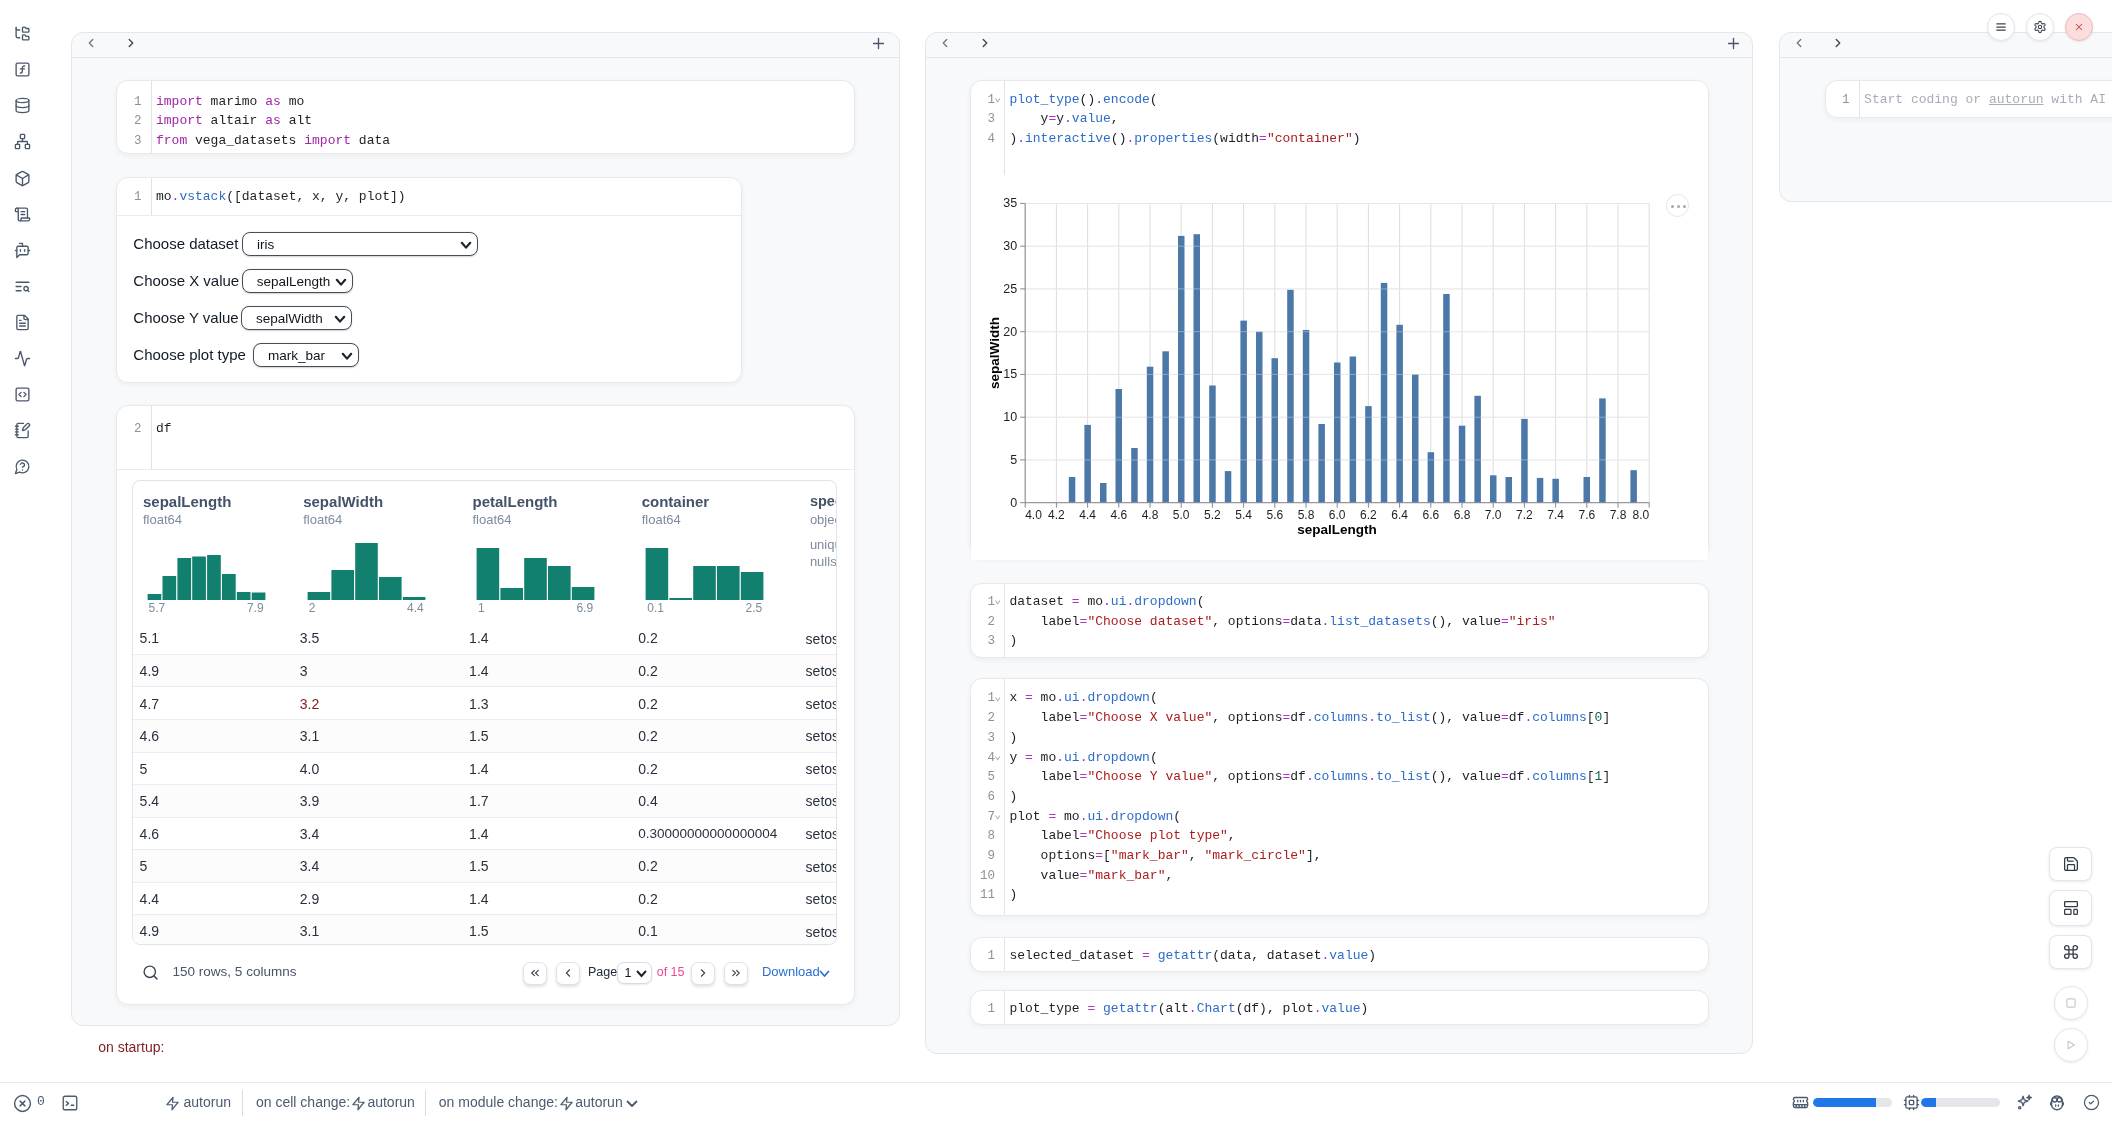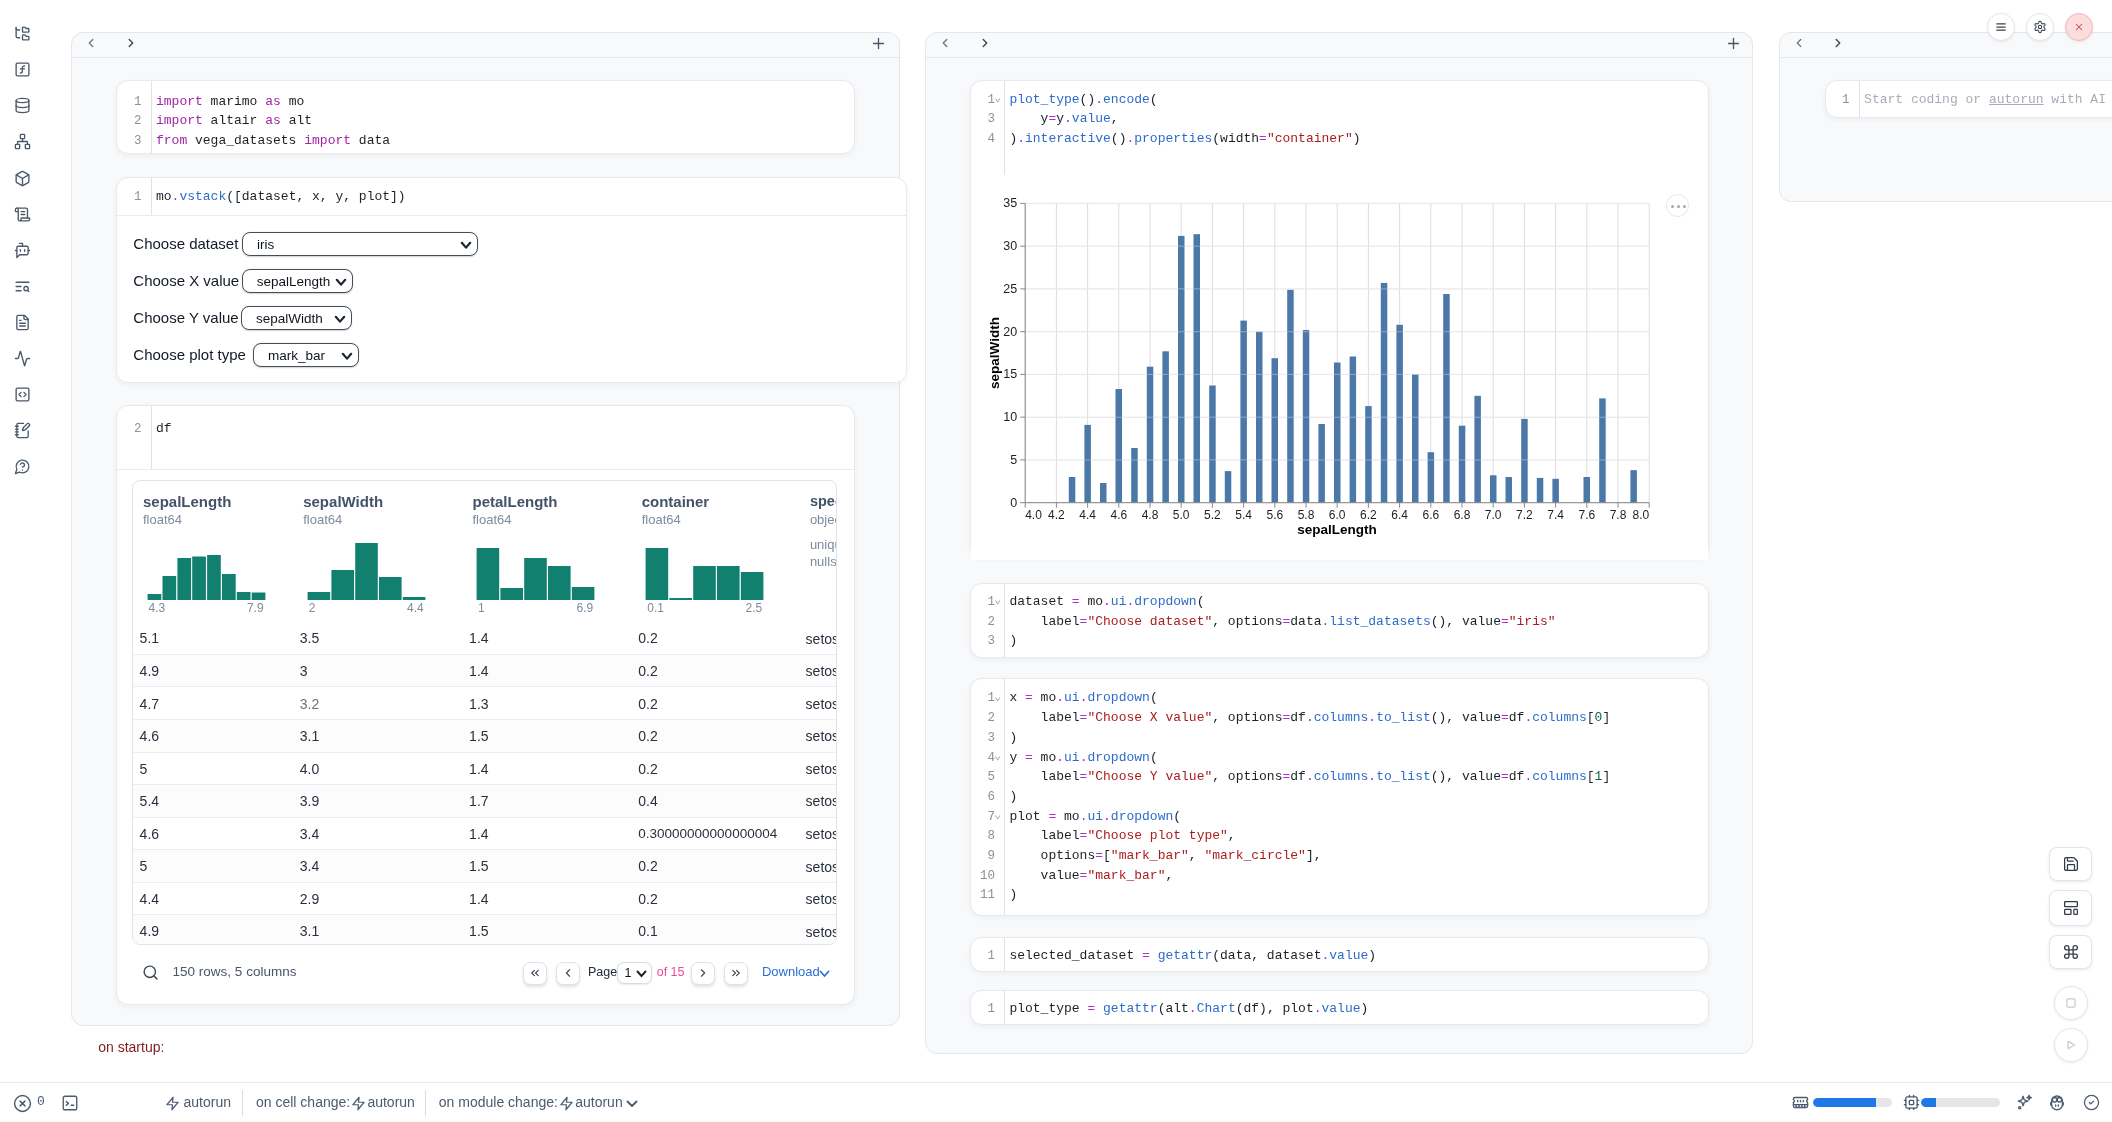--- a/index.html
+++ b/index.html
@@ -135,21 +135,21 @@
     <path d="m9 18 6-6-6-6"></path>
   </svg>
 <div class="cell" style="left:116.4px;top:80px;width:738.6px;height:74px">
     <div style="position:absolute;left:0;top:10.6px;right:0">
       <div class="cl"><span class="num">1</span><span class="src"><span style="color:#a125a5">import</span><span style="color:#1d2127"> marimo </span><span style="color:#a125a5">as</span><span style="color:#1d2127"> mo</span></span></div>
       <div class="cl"><span class="num">2</span><span class="src"><span style="color:#a125a5">import</span><span style="color:#1d2127"> altair </span><span style="color:#a125a5">as</span><span style="color:#1d2127"> alt</span></span></div>
       <div class="cl"><span class="num">3</span><span class="src"><span style="color:#a125a5">from</span><span style="color:#1d2127"> vega_datasets </span><span style="color:#a125a5">import</span><span style="color:#1d2127"> data</span></span></div>
     </div>
     <div style="position:absolute;left:33.6px;top:0;width:1px;height:74.0px;background:#dfe2e7"></div>
   </div>
-<div class="cell" style="left:116.4px;top:177px;width:791px;height:206px">
+<div class="cell" style="left:116.4px;top:177px;width:626px;height:206px">
     <div style="position:absolute;left:0;top:8.7px;right:0">
       <div class="cl"><span class="num">1</span><span class="src"><span style="color:#1d2127">mo</span><span style="color:#a22ae0">.</span><span style="color:#2e6cc8">vstack</span><span style="color:#1d2127">([dataset, x, y, plot])</span></span></div>
     </div>
     <div style="position:absolute;left:33.6px;top:0;width:1px;height:36.6px;background:#dfe2e7"></div>
     <div style="position:absolute;left:0;top:36.6px;width:100%;height:1px;background:#e9ebef"></div>
   </div>
 <div class="lbl" style="left:133.3px;top:235px">Choose dataset</div>
 <div class="sel" style="left:242.0px;top:232.0px;width:236px;height:24.0px">
     <span class="selt">iris</span>
     <svg style="position:absolute;right:5px;top:8px" width="12" height="9" viewBox="0 0 12 9">
@@ -221,21 +221,21 @@
       <rect x="72.0" y="29.0" width="22.6" height="34.0" fill="#12806e"></rect>
       <rect x="95.8" y="50.0" width="22.6" height="13.0" fill="#12806e"></rect>
     </svg>
     <svg class="abs" style="left:512.7px;top:56px" width="119" height="63" viewBox="0 0 119 63">
       <rect x="0.6" y="11.0" width="22.6" height="52.0" fill="#12806e"></rect>
       <rect x="24.4" y="61.0" width="22.6" height="2.0" fill="#12806e"></rect>
       <rect x="48.2" y="29.0" width="22.6" height="34.0" fill="#12806e"></rect>
       <rect x="72.0" y="29.0" width="22.6" height="34.0" fill="#12806e"></rect>
       <rect x="95.8" y="35.0" width="22.6" height="28.0" fill="#12806e"></rect>
     </svg>
-    <div class="abs" style="left:16.0px;top:120px;font-size:12px;color:#7c8b9d">4.3</div>
+    <div class="abs" style="left:16.0px;top:120px;font-size:12px;color:#7c8b9d">5.7</div>
     <div class="abs" style="left:14.0px;top:120px;width:117px;text-align:right;font-size:12px;color:#7c8b9d">7.9</div>
     <div class="abs" style="left:176.2px;top:120px;font-size:12px;color:#7c8b9d">2</div>
     <div class="abs" style="left:174.2px;top:120px;width:117px;text-align:right;font-size:12px;color:#7c8b9d">4.4</div>
     <div class="abs" style="left:345.5px;top:120px;font-size:12px;color:#7c8b9d">1</div>
     <div class="abs" style="left:343.5px;top:120px;width:117px;text-align:right;font-size:12px;color:#7c8b9d">6.9</div>
     <div class="abs" style="left:514.7px;top:120px;font-size:12px;color:#7c8b9d">0.1</div>
     <div class="abs" style="left:512.7px;top:120px;width:117px;text-align:right;font-size:12px;color:#7c8b9d">2.5</div>
     <div class="abs" style="left:0;top:141.4px;width:100%;height:32.5px;background:#ffffff;border-bottom:1px solid #e9eef4;"></div>
     <div class="abs" style="left:7.0px;top:149.4px;font-size:14px;color:#28303d">5.1</div>
     <div class="abs" style="left:167.2px;top:149.4px;font-size:14px;color:#28303d">3.5</div>
@@ -243,21 +243,21 @@
     <div class="abs" style="left:505.7px;top:149.4px;font-size:14px;color:#28303d">0.2</div>
     <div class="abs" style="left:673px;top:149.7px;font-size:14px;color:#28303d;white-space:nowrap">setosa</div>
     <div class="abs" style="left:0;top:173.9px;width:100%;height:32.5px;background:#fcfcfd;border-bottom:1px solid #e9eef4;"></div>
     <div class="abs" style="left:7.0px;top:181.9px;font-size:14px;color:#28303d">4.9</div>
     <div class="abs" style="left:167.2px;top:181.9px;font-size:14px;color:#28303d">3</div>
     <div class="abs" style="left:336.5px;top:181.9px;font-size:14px;color:#28303d">1.4</div>
     <div class="abs" style="left:505.7px;top:181.9px;font-size:14px;color:#28303d">0.2</div>
     <div class="abs" style="left:673px;top:182.2px;font-size:14px;color:#28303d;white-space:nowrap">setosa</div>
     <div class="abs" style="left:0;top:206.5px;width:100%;height:32.5px;background:#ffffff;border-bottom:1px solid #e9eef4;"></div>
     <div class="abs" style="left:7.0px;top:214.5px;font-size:14px;color:#28303d">4.7</div>
-    <div class="abs" style="left:167.2px;top:214.5px;font-size:14px;color:#737373">3.2</div>
+    <div class="abs" style="left:167.2px;top:214.5px;font-size:14px;color:#7f1d1d">3.2</div>
     <div class="abs" style="left:336.5px;top:214.5px;font-size:14px;color:#28303d">1.3</div>
     <div class="abs" style="left:505.7px;top:214.5px;font-size:14px;color:#28303d">0.2</div>
     <div class="abs" style="left:673px;top:214.8px;font-size:14px;color:#28303d;white-space:nowrap">setosa</div>
     <div class="abs" style="left:0;top:239.1px;width:100%;height:32.5px;background:#fcfcfd;border-bottom:1px solid #e9eef4;"></div>
     <div class="abs" style="left:7.0px;top:247.1px;font-size:14px;color:#28303d">4.6</div>
     <div class="abs" style="left:167.2px;top:247.1px;font-size:14px;color:#28303d">3.1</div>
     <div class="abs" style="left:336.5px;top:247.1px;font-size:14px;color:#28303d">1.5</div>
     <div class="abs" style="left:505.7px;top:247.1px;font-size:14px;color:#28303d">0.2</div>
     <div class="abs" style="left:673px;top:247.4px;font-size:14px;color:#28303d;white-space:nowrap">setosa</div>
     <div class="abs" style="left:0;top:271.6px;width:100%;height:32.5px;background:#ffffff;border-bottom:1px solid #e9eef4;"></div>

